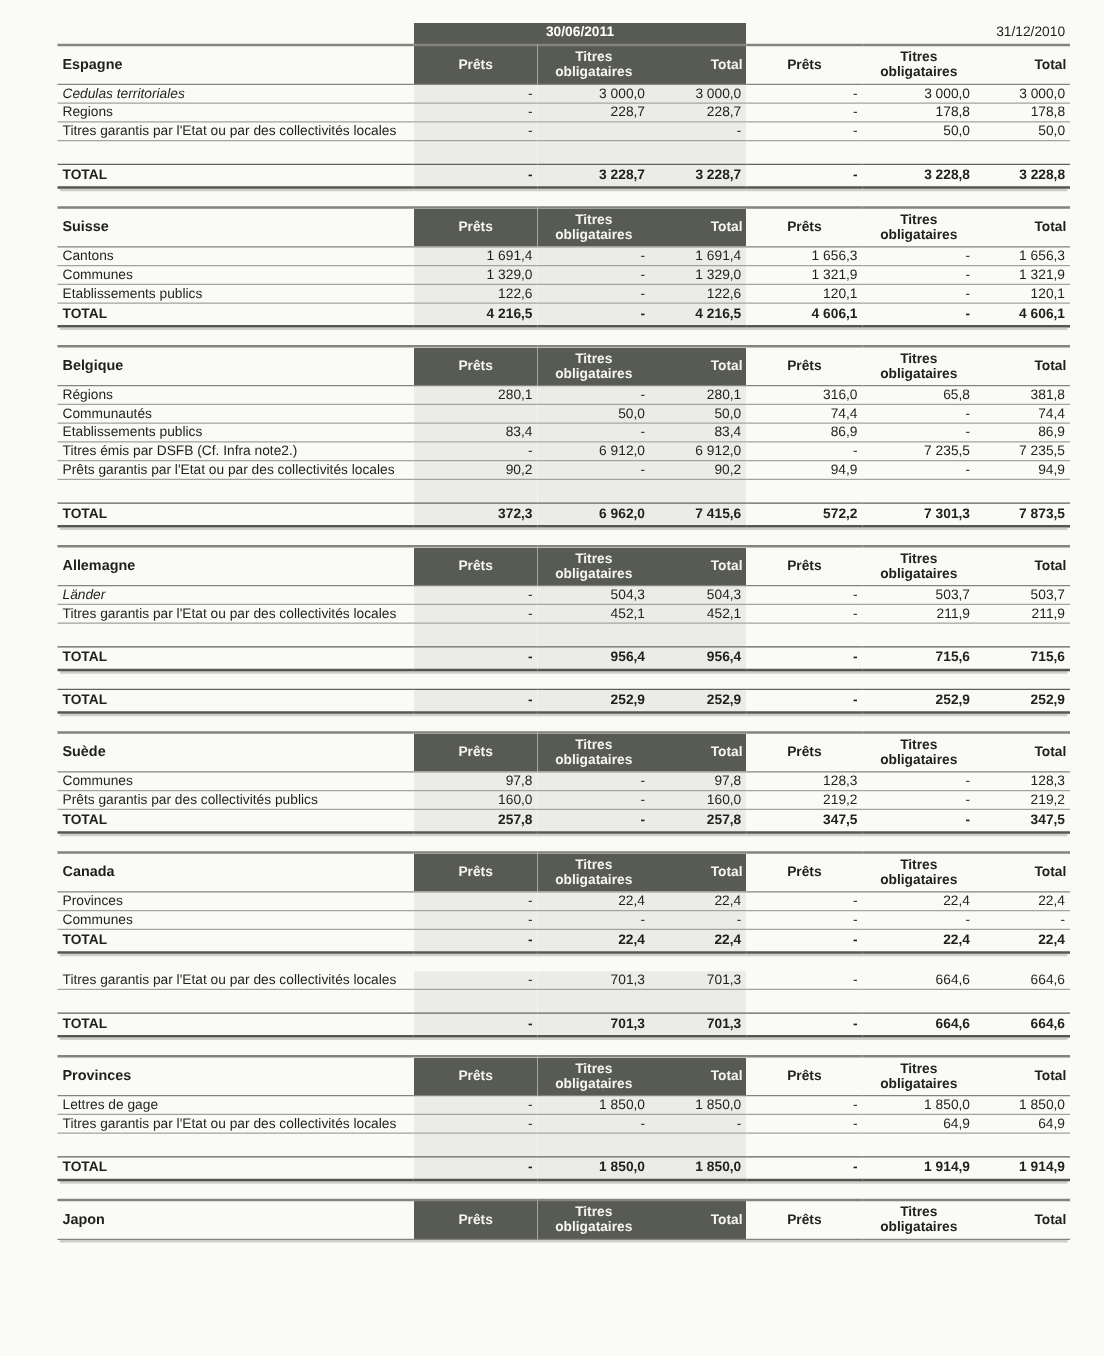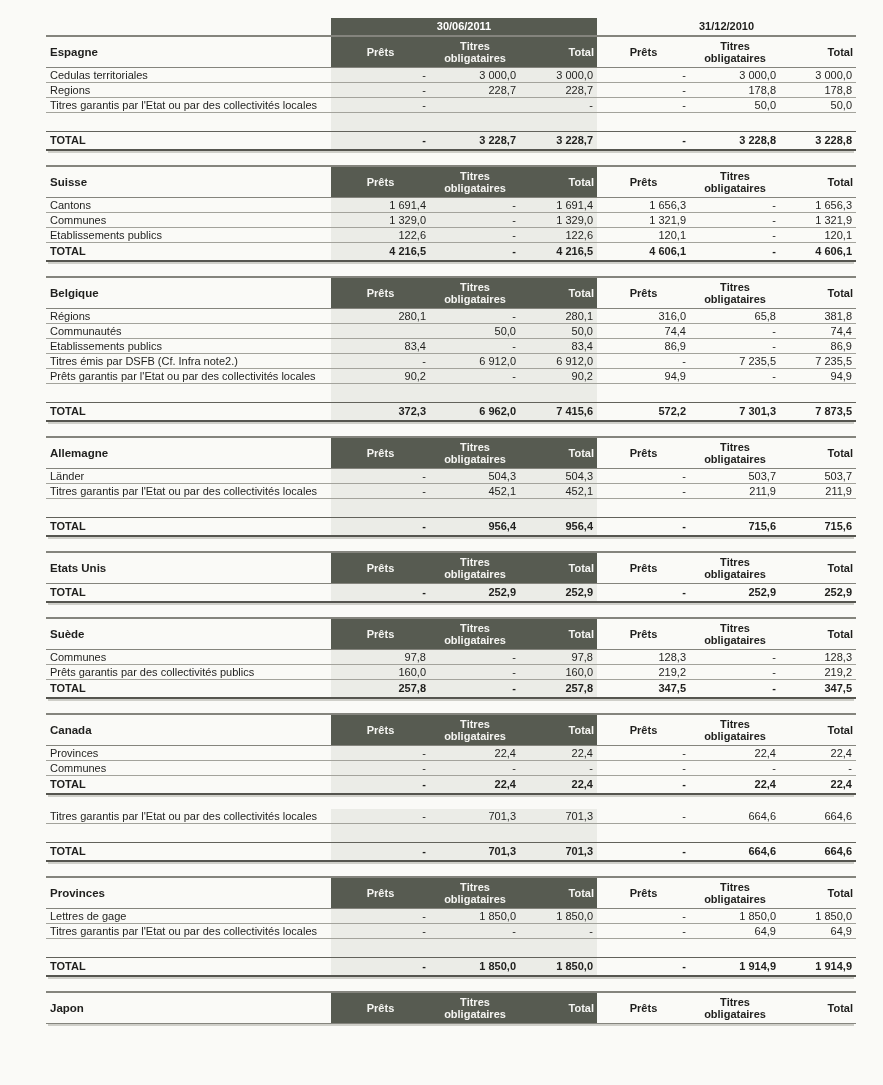--- a/index.html
+++ b/index.html
@@ -15,37 +15,37 @@
     margin-bottom:14px;
     box-shadow:0 4px 0 -2px #cfcfc9;
   }
   td{
     padding:0 4px;font-size:11px;line-height:13px;
     overflow:hidden;white-space:nowrap;vertical-align:middle;
   }
   
   .date-row td{height:17px;border:none;}
   .date-dark{background:#575b51;color:#ffffff;font-weight:bold;text-align:center;border-top:1px solid #4a4d45;}
-  .date-light{text-align:center;font-weight:bold;border-top:1px solid #8a8a84;}
+  .date-light{text-align:right;font-weight:normal;border-top:1px solid #8a8a84;}
   
   .head-row td{
     border-top:2px solid #84847d;border-bottom:1px solid #84847d;
     height:30px;font-weight:bold;
   }
   .head-row td.dark{background:#575b51;color:#f5f5f2;}
   .country{font-weight:bold;font-size:11.5px;text-align:left;}
   .c-prets{text-align:center;margin-left:28px;}
   .c-titres{text-align:center;white-space:normal;line-height:12px;margin-top:40px;}
   .c-total{text-align:right;padding-right:3px;}
   
   .data-row td{border-bottom:1px solid #a3a39c;height:14px;}
   .num{text-align:right;}
   .tinted{background:#ebece7;}
   .lbl{text-align:left;}
-  .italic{}
+  .italic{font-style:italic;}
   .spacer-row td{height:18px;border:none;}
   .total-row td{
     border-top:1px solid #62625b;border-bottom:2px solid #55554f;
     font-weight:bold;height:17px;
   }
 </style>
 </head>
 <body>
 
 <div class="page">
@@ -327,29 +327,20 @@
         <colgroup>
           <col style="width: 285px;">
           <col style="width: 99px;">
           <col style="width: 90px;">
           <col style="width: 77px;">
           <col style="width: 93px;">
           <col style="width: 90px;">
           <col style="width: 76px;">
         </colgroup>
         <tbody>
-          <tr class="head-row">
-            <td class="country">Etats Unis</td>
-            <td class="c-prets dark">Prêts</td>
-            <td class="c-titres dark">Titres obligataires</td>
-            <td class="c-total dark">Total</td>
-            <td class="c-prets">Prêts</td>
-            <td class="c-titres">Titres obligataires</td>
-            <td class="c-total">Total</td>
-          </tr>
           <tr class="data-row total-row">
             <td class="lbl">TOTAL</td>
             <td class="num tinted">-</td>
             <td class="num tinted">252,9</td>
             <td class="num tinted">252,9</td>
             <td class="num">-</td>
             <td class="num">252,9</td>
             <td class="num">252,9</td>
           </tr>
         </tbody>

